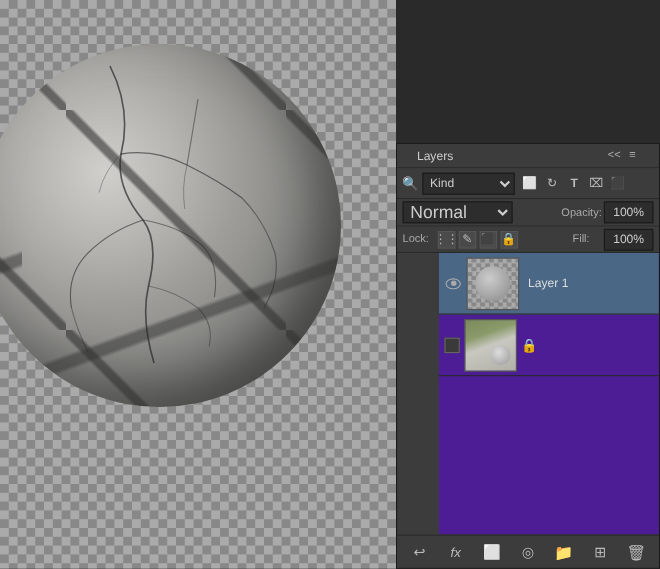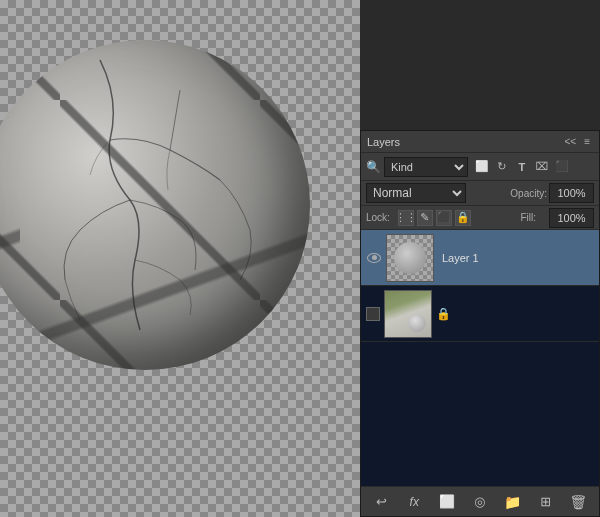--- a/index.html
+++ b/index.html
@@ -81,21 +81,21 @@
       height: 387px;
       background: #3c3c3c;
       border: 1px solid #1a1a1a;
       display: flex;
       flex-direction: column;
     }
 
     .panel-titlebar {
       background: #3c3c3c;
       border-bottom: 1px solid #2a2a2a;
-      padding: 3px 6px;
+      padding: 3px 18px;
       display: flex;
       align-items: center;
       justify-content: space-between;
       height: 22px;
     }
 
     .panel-title-left {
       display: flex;
       align-items: center;
       gap: 4px;
@@ -167,21 +167,21 @@
       gap: 5px;
       background: #3c3c3c;
       border-bottom: 1px solid #2a2a2a;
       height: 25px;
     }
 
     .blend-select {
       background: #2d2d2d;
       border: 1px solid #1a1a1a;
       color: #ccc;
-      font-size: 12px;
+      font-size: 16px;
       height: 20px;
       width: 100px;
       padding: 0 2px;
     }
 
     .opacity-control {
       display: flex;
       align-items: center;
       gap: 2px;
       margin-left: auto;
@@ -257,21 +257,22 @@
       font-size: 11px;
       height: 20px;
       width: 45px;
       text-align: center;
     }
 
     
     .layers-list {
       flex: 1;
       overflow-y: auto;
-      background: #0f172a;
+      background: #4c1d95;
+      margin-left: 38px;
     }
 
     .layer-item {
       display: flex;
       align-items: center;
       height: 56px;
       padding: 3px 5px;
       border-bottom: 1px solid #2a2a2a;
       cursor: pointer;
       gap: 4px;

